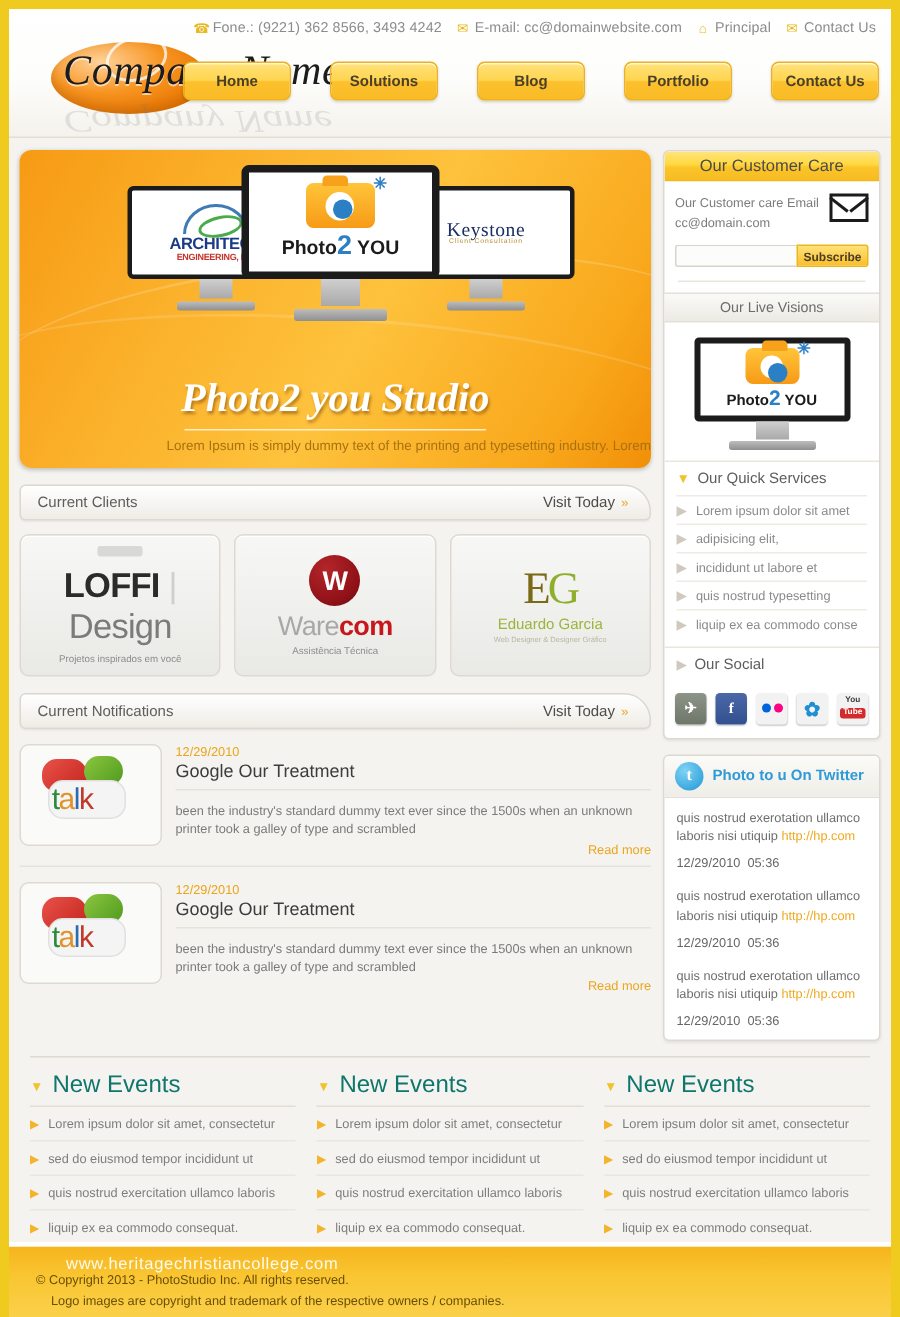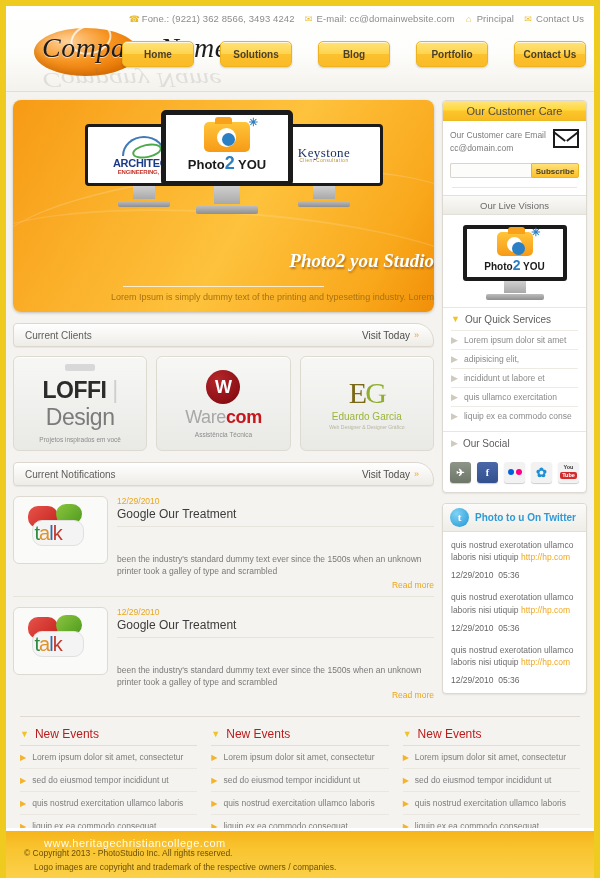--- a/index.html
+++ b/index.html
@@ -149,23 +149,23 @@
   .p2y .lens{position:absolute;left:13px;top:6px;width:19px;height:19px;border-radius:50%;
     background:#fff;border:2px solid #fff;}
   .p2y .lens:after{content:'';position:absolute;left:3px;top:3px;width:13px;height:13px;
     border-radius:50%;background:#2b7fc4;}
   .p2y .flash{position:absolute;right:-8px;top:-6px;color:#2b7fc4;font-size:11px;font-weight:700;}
   .p2y .txt { font-size:13px; font-weight:700; color:#1b1b1b; }
   .p2y .txt .two { color:#2b7fc4; font-size:18px; }
   .p2y .txt .you { color:#1b1b1b; }
 
   .banner-title {
-    position:absolute; left:0; right:0; top:150px; text-align:right;
+    position:absolute; left:0; right:0; top:150px; text-align:center;
     font-family:"Liberation Serif", serif; font-style:italic; font-weight:700;
-    font-size: 19px; color:#ffffff;
+    font-size: 27px; color:#ffffff;
     text-shadow: 1px 2px 2px rgba(130,70,0,.55);
   }
   .banner-rule { position:absolute; left:110px; right:110px; top:186px; height:1px; background:rgba(255,255,255,.75); }
   .banner-sub {
     position:absolute; left:0; right:0; top:192px; text-align:right;
     font-size: 9px; color:#a9720f;
   }
 
   
   .sec-head {
@@ -222,21 +222,21 @@
   .talk .b3 { left:6px; top:16px; width:52px;height:26px;background:#f4f4f4;border:1px solid #e0e0e0; }
   .talk .letters {
     position:absolute; left:9px; top:18px; font-size:20px; font-weight:400; letter-spacing:-1px;
     font-family:"Liberation Sans",sans-serif;
   }
   .talk .letters .t1{color:#2b8a3e;} .talk .letters .t2{color:#e0932a;}
   .talk .letters .t3{color:#2b6cb0;} .talk .letters .t4{color:#c0392b;}
   .notif .body { flex:1; min-width:0; }
   .notif .date { font-size:8.5px; color:#e9a61c; }
   .notif .title { font-size:12px; color:#3c3c3c; margin-top:1px; padding-bottom:5px; border-bottom:1px solid #e6e3db; }
-  .notif .desc { font-size:8.5px; color:#7a7a7a; line-height:1.45; margin-top:26px; }
+  .notif .desc { font-size:8.5px; color:#7a7a7a; line-height:1.45; margin-top:7px; }
   .notif .more { text-align:right; font-size:8.5px; color:#e9a61c; margin-top:2px; }
 
   
   .panel {
     background:#fff; border:1px solid #ddd9d1; border-radius:4px;
     box-shadow: 0 1px 2px rgba(0,0,0,.07);
   }
   .panel-head {
     height:20px; line-height:20px; text-align:center;
     font-size:11px; color:#4b4b4b;
@@ -313,21 +313,21 @@
   .tweet .tx a { color:#f0a81e; text-decoration:none; }
   .tweet .meta { font-size:8.5px; color:#666; margin-top:6px; }
 
   
   .events-wrap {
     margin: 10px 7px 0; padding-top:10px; border-top:1px solid #dedad2;
     display:flex; gap:14px;
   }
   .ev-col { flex:1; }
   .ev-head { display:flex; align-items:center; gap:6px; padding-bottom:4px; border-bottom:1px solid #e2ded6; }
-  .ev-head .cap { font-size:12px; color:#b91c1c; }
+  .ev-head .cap { font-size:16px; color:#0f766e; }
   .ev-list li { list-style:none; display:flex; align-items:center; gap:6px;
     font-size:8.5px; color:#7d7d7d; padding:6px 0; border-bottom:1px solid #eae7e0; }
   .tri-y { color:#f3b32a; font-size:8px; }
 
   
   .footer {
     position:absolute; left:0; right:0; bottom:0; height:50px;
     background: linear-gradient(to bottom,#f6b41c 0%,#f9c531 40%,#fbd04a 100%);
     border-top:3px solid #ffffff;
   }
@@ -573,21 +573,21 @@
             <li>
                 <span class="chev-g">▶</span>
                 <span>adipisicing elit,</span>
               </li>
             <li>
                 <span class="chev-g">▶</span>
                 <span>incididunt ut labore et</span>
               </li>
             <li>
                 <span class="chev-g">▶</span>
-                <span>quis ullamco exercitation</span>
+                <span>quis nostrud typesetting</span>
               </li>
             <li>
                 <span class="chev-g">▶</span>
                 <span>liquip ex ea commodo conse</span>
               </li>
           </ul>
 
           <div class="list-head">
             <span class="chev-g">▶</span>
             <span class="cap">Our Social</span>

